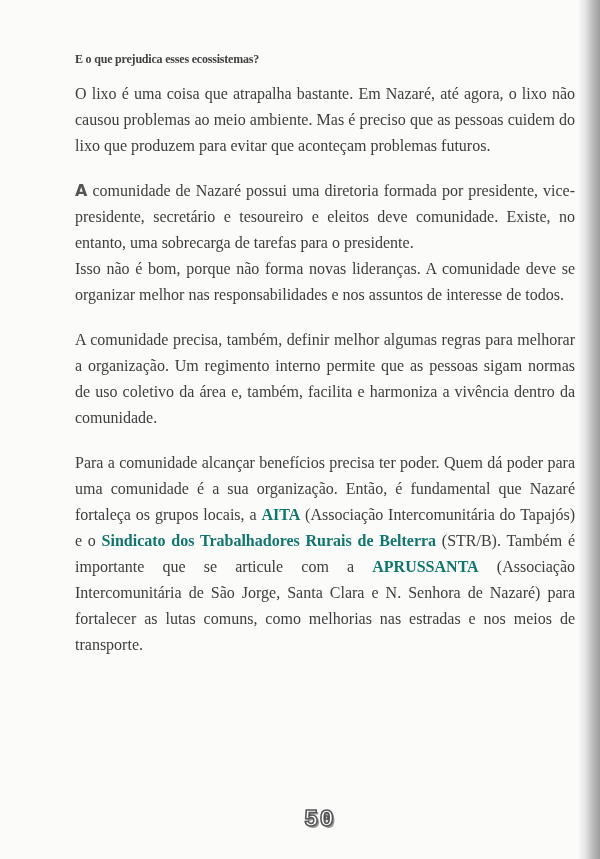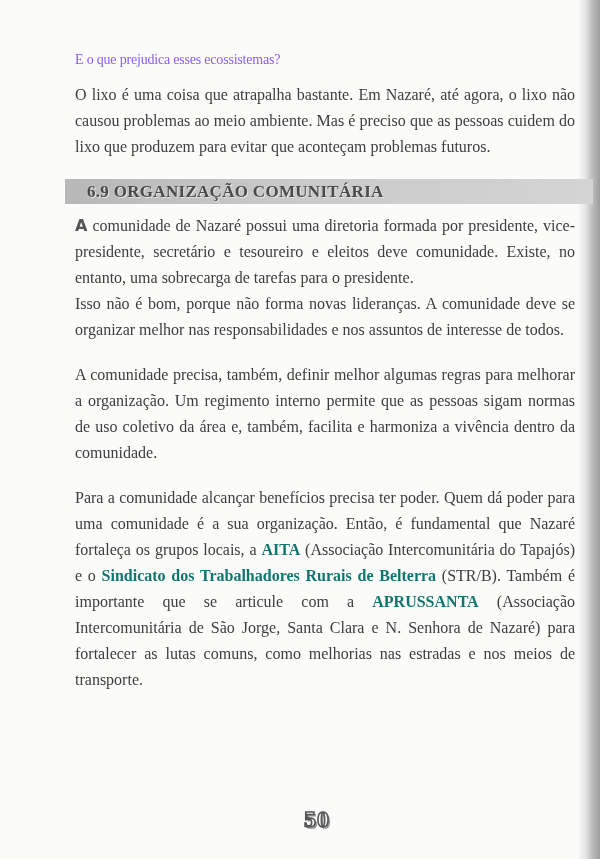--- a/index.html
+++ b/index.html
@@ -23,23 +23,23 @@
       height: 859px;
       background: linear-gradient(to right, rgba(250,250,250,0) 0%, #e4e4e4 35%, #bdbdbd 65%, #9d9d9d 100%);
     }
     .content {
       position: absolute;
       left: 75px;
       top: 52px;
       width: 500px;
     }
     .heading-q {
-      font-weight: normal;
-      font-size: 14px;
-      color: #8b5cf6;
+      font-weight: bold;
+      font-size: 12px;
+      color: #404040;
       margin: 0 0 14px 0;
       letter-spacing: -0.2px;
     }
     .para {
       font-size: 16px;
       line-height: 26px;
       text-align: justify;
       margin: 0 0 19px 0;
       color: #3d3d3d;
     }
@@ -71,43 +71,40 @@
       color: #555;
     }
     b.em {
       font-weight: bold;
       color: #0f766e;
     }
     .page-number {
       position: absolute;
       left: 304px;
       top: 806px;
-      font-family: Liberation Serif, serif;
+      font-family: Liberation Mono, monospace;
       font-weight: bold;
       font-size: 24px;
       color: #ffffff;
       -webkit-text-stroke: 1.6px #555;
       text-shadow: 2px 2px 0 #999;
       letter-spacing: 1px;
       text-align: right;
     }
   </style>
 </head>
 <body>
 
 <div class="page-edge"></div>
 
 <div class="content">
   <p class="heading-q">E o que prejudica esses ecossistemas?</p>
 
   <p class="para">O lixo é uma coisa que atrapalha bastante. Em Nazaré, até agora, o lixo não causou problemas ao meio ambiente. Mas é preciso que as pessoas cuidem do lixo que produzem para evitar que  aconteçam problemas futuros.</p>
 
-  <div class="section-bar">
-    <span class="section-title">6.9 ORGANIZAÇÃO COMUNITÁRIA</span>
-  </div>
 
   <p class="para tight"><span class="dropcap">A</span><span> comunidade de Nazaré possui uma diretoria formada por presidente, vice-presidente, secretário e tesoureiro e eleitos deve comunidade. Existe, no entanto, uma sobrecarga de tarefas para o presidente.</span></p>
   <p class="para">Isso não é bom, porque não forma novas lideranças. A comunidade deve se organizar melhor nas responsabilidades e nos assuntos de interesse de todos.</p>
 
   <p class="para">A comunidade precisa, também, definir melhor algumas regras para melhorar a organização. Um regimento interno permite que as pessoas sigam normas de uso coletivo da área e, também, facilita e harmoniza a vivência dentro da comunidade.</p>
 
   <p class="para"><span>Para a comunidade alcançar benefícios precisa ter poder. Quem dá poder para uma comunidade é a sua organização. Então, é fundamental que Nazaré fortaleça os grupos locais, a </span><b class="em">AITA</b><span> (Associação Intercomunitária do Tapajós) e o </span><b class="em">Sindicato dos Trabalhadores Rurais de Belterra</b><span> (STR/B). Também é importante que se articule com a </span><b class="em">APRUSSANTA</b><span> (Associação Intercomunitária de São Jorge, Santa Clara e N. Senhora de Nazaré) para fortalecer as lutas comuns, como melhorias nas estradas e nos meios de transporte.</span></p>
 </div>
 
 <div class="page-number">50</div>

